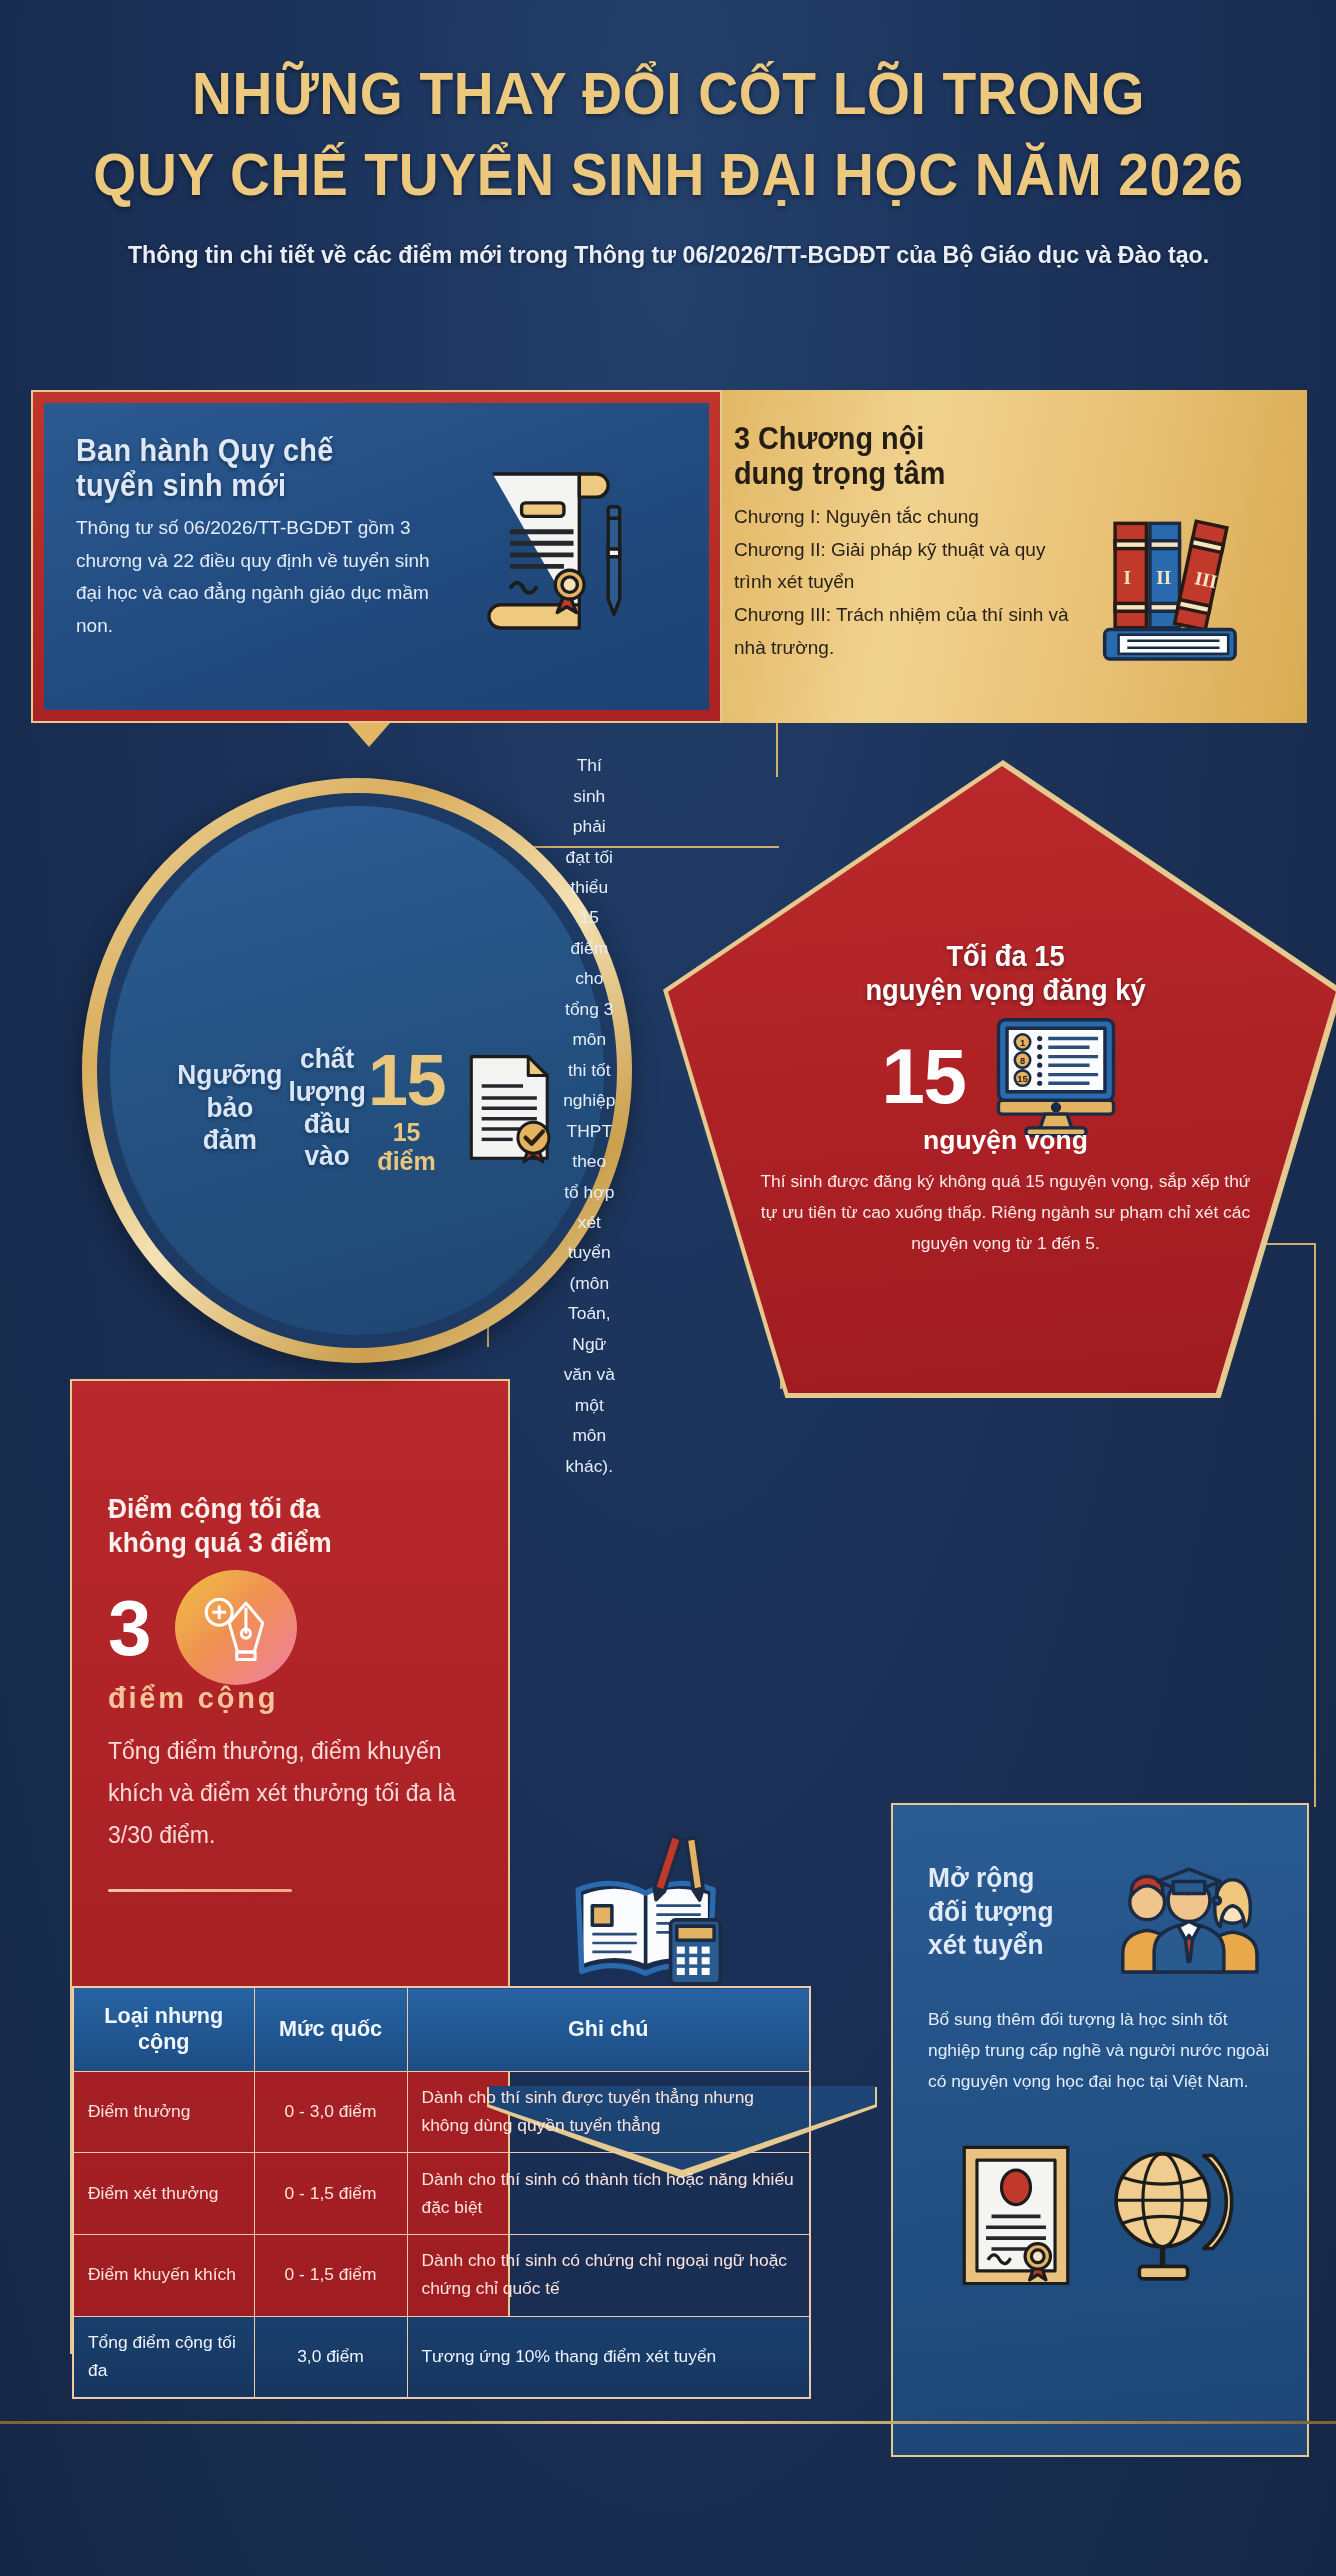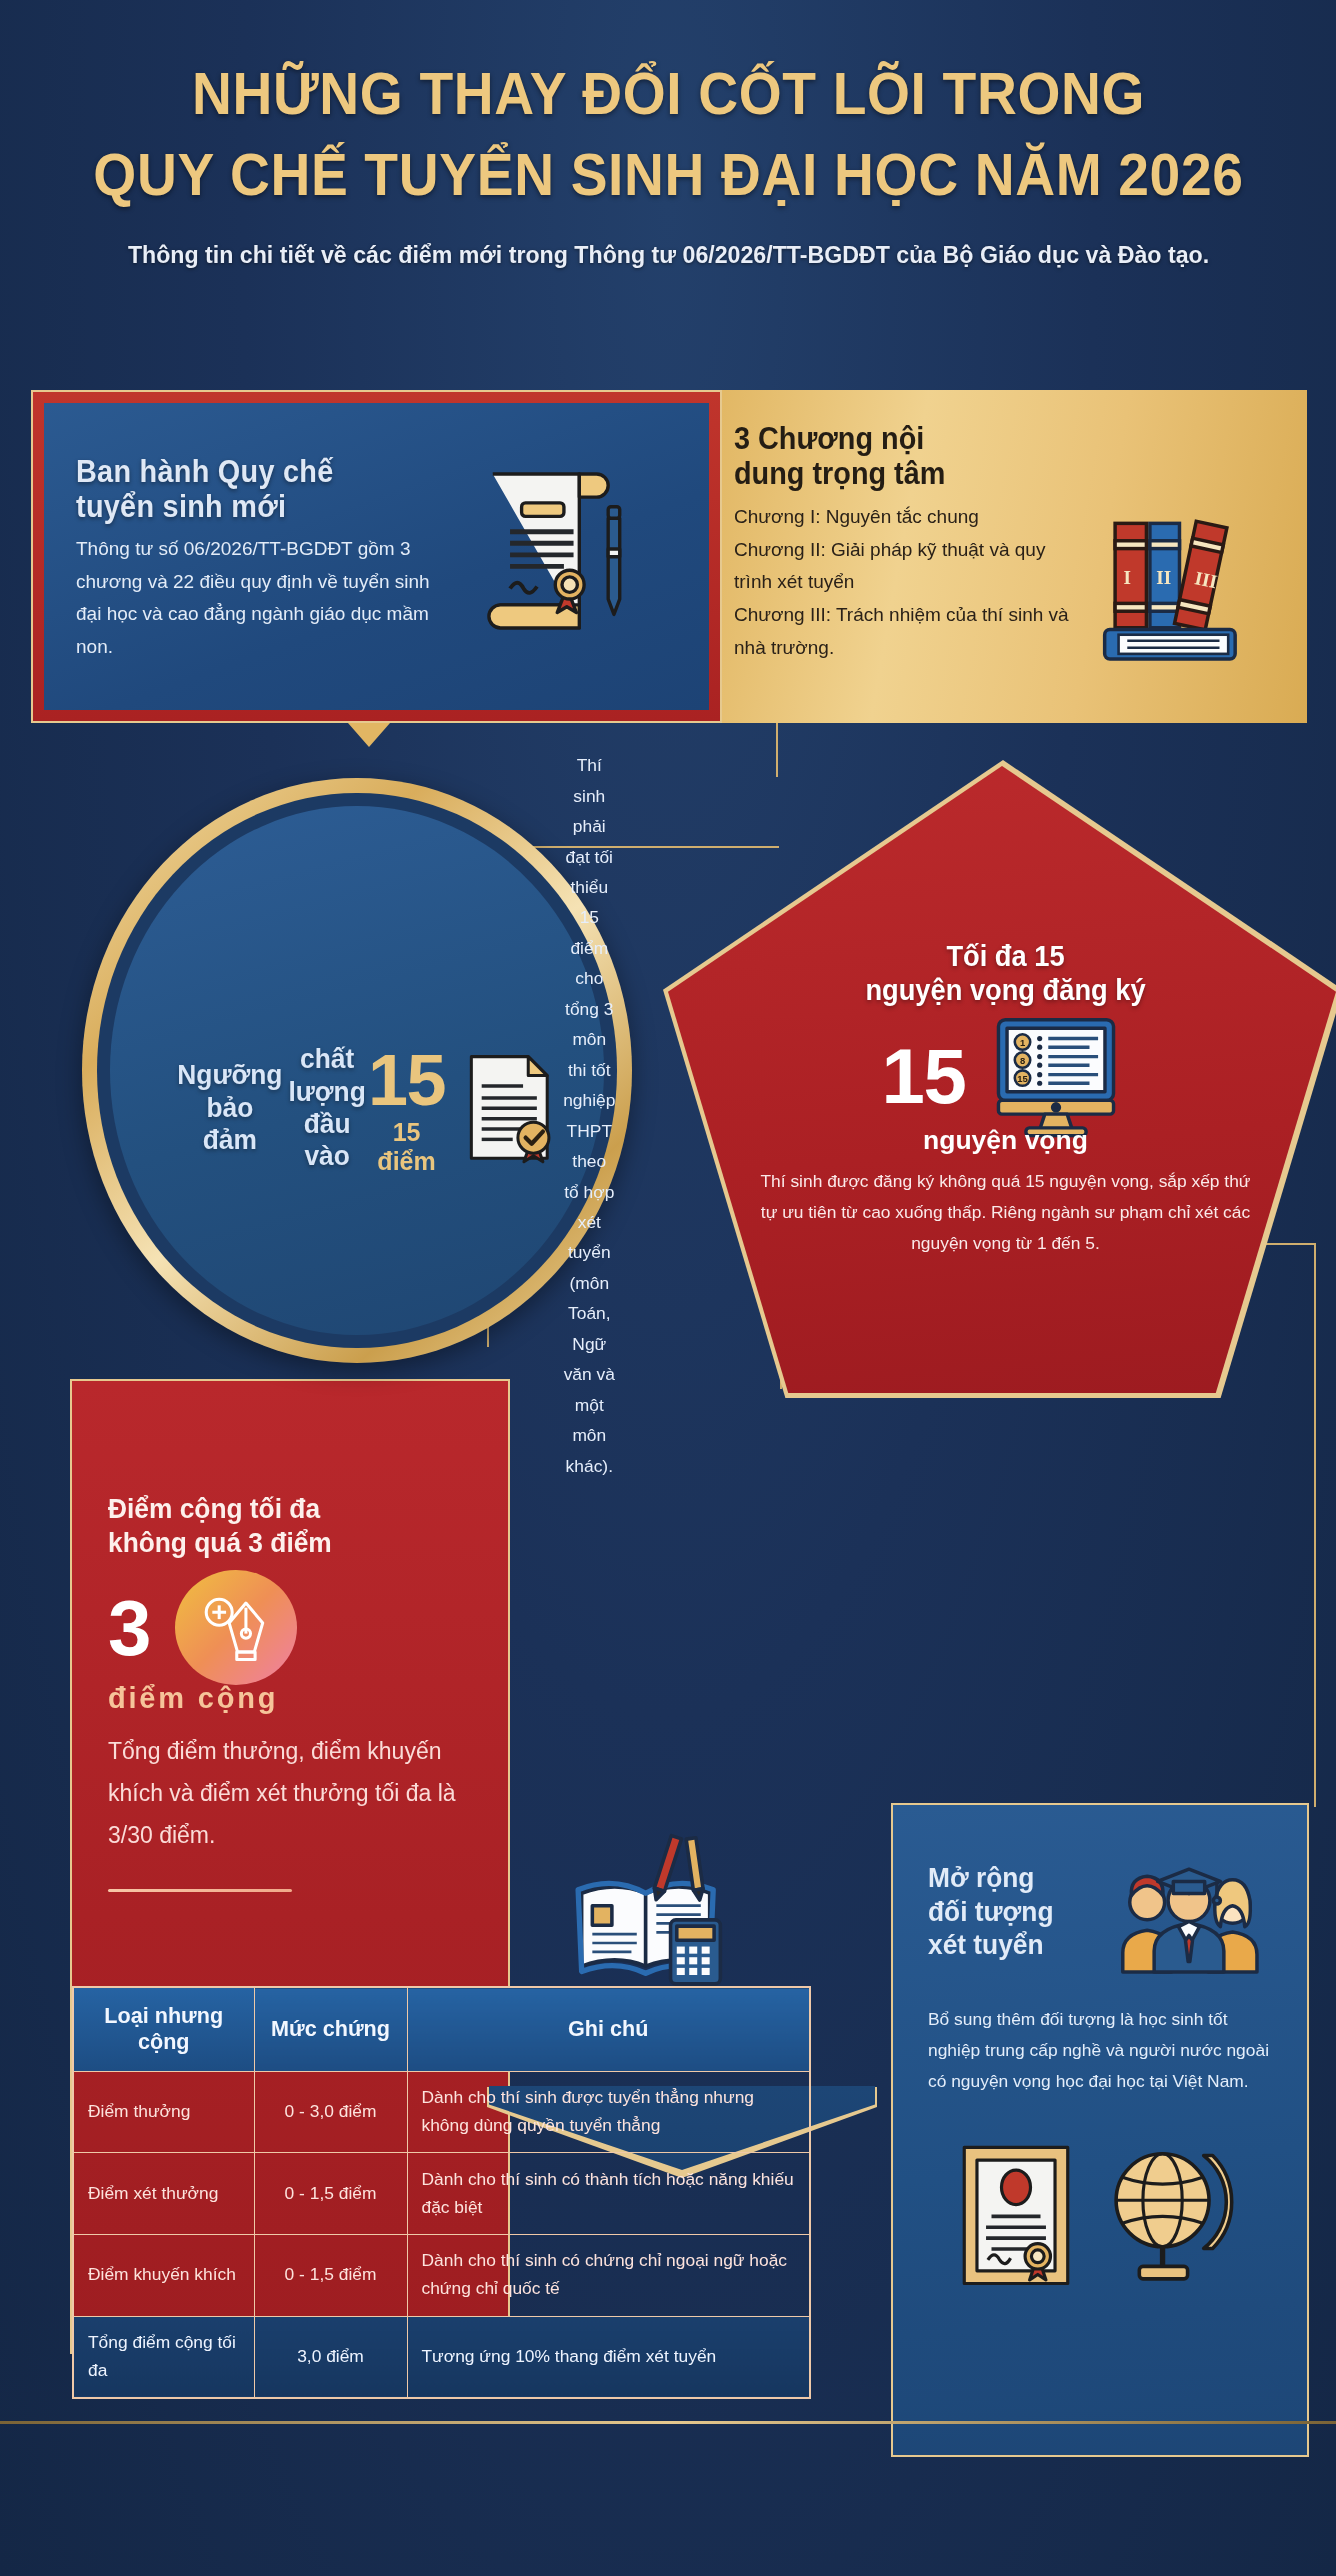--- a/index.html
+++ b/index.html
@@ -75,21 +75,21 @@
     text-shadow:0 2.1px 4.2px rgba(0,0,0,.4); transform:scaleX(.93);
     transform-origin:left center;
   }
   .h-dark {
     color:#241d14; font-weight:900; font-stretch:condensed;
     font-size:31px; line-height:1.12; transform:scaleX(.93);
     transform-origin:left center;
   }
   .body-white { color:#e3ecf8; font-size:19px; line-height:1.72; font-weight:500; margin-top:8.4px; }
   .body-dark  { color:#2a2118; font-size:19px; line-height:1.72; font-weight:500; margin-top:9.7px; }
-  .txtcol { width:379px;margin-top:21px; }
+  .txtcol { width:379px; }
   .txtcol-g { width:348px; }
 
   
   .circle-wrap{ position:absolute; left:82px; top:778px; width:550px; height:585px; z-index:6; }
   .ring{
     position:absolute; inset:0; border-radius:50%;
     background:linear-gradient(140deg,#f2dba4 0%,#d9ad5c 28%,#f5e2b4 52%,#cb9f4d 78%,#eed7a0 100%);
     box-shadow:0 7px 25px rgba(0,0,0,.38);
   }
   .ring-in{
@@ -510,21 +510,21 @@
           </g>
         </svg>
       </div>
     </div>
   </div>
 
   <table class="tbl">
     <thead>
       <tr>
         <th style="width:181px;">Loại nhưng cộng</th>
-        <th style="width:153px;">Mức chứng</th>
+        <th style="width:153px;">Mức quốc</th>
         <th>Ghi chú</th>
       </tr>
     </thead>
     <tbody>
       <tr>
         <td>Điểm thưởng</td>
         <td class="c">0 - 3,0 điểm</td>
         <td>Dành cho thí sinh được tuyển thẳng nhưng không dùng quyền tuyển thẳng</td>
       </tr>
       <tr>

